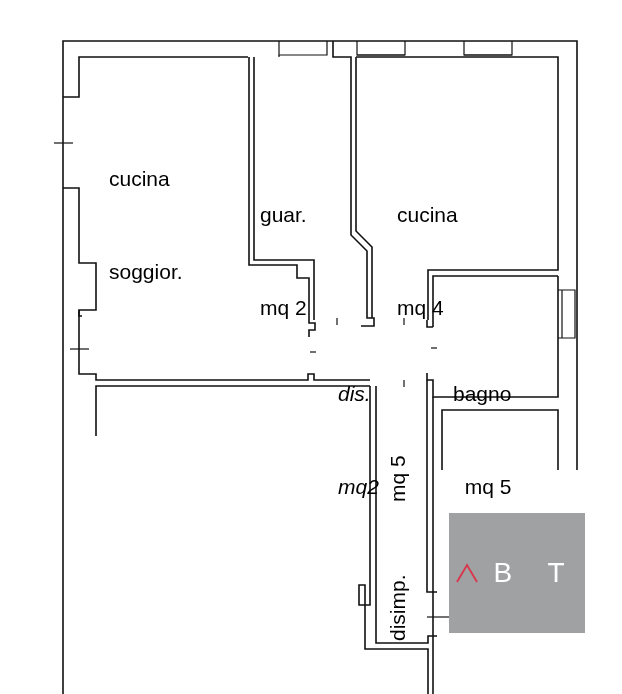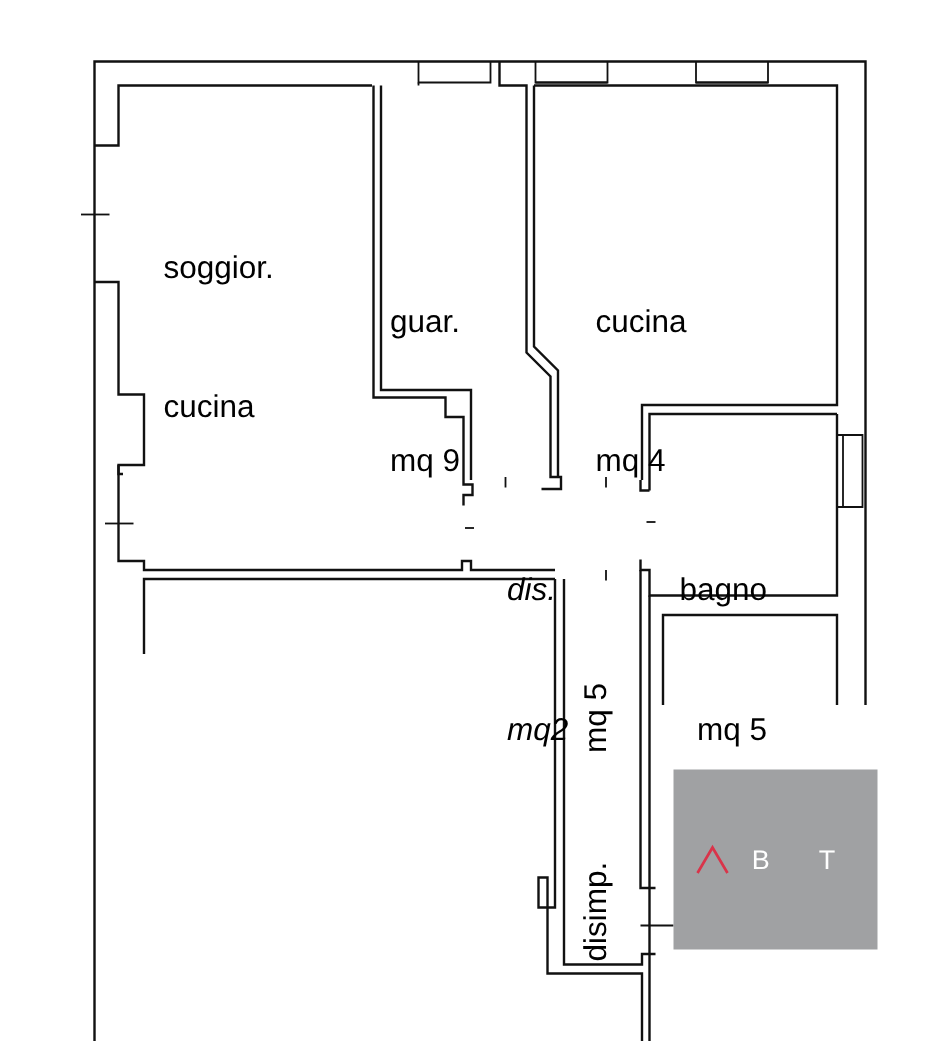--- a/index.html
+++ b/index.html
@@ -3,21 +3,21 @@
   <meta charset="utf-8">
   <style>
     html, body { margin: 0; padding: 0; background: #ffffff; }
     body { width: 622px; height: 694px; position: relative; overflow: hidden; font-family: "Liberation Sans", sans-serif; }
     #plan { position: absolute; left: 0; top: 0; }
     .wall { fill: none; stroke: #111; stroke-width: 1.6; }
     .thin { fill: none; stroke: #111; stroke-width: 1.2; }
     .label { position: absolute; font-family: "Liberation Sans", sans-serif; font-size: 21px; color: #000; line-height: 31px; white-space: pre; }
     .vlabel { position: absolute; font-family: "Liberation Sans", sans-serif; font-size: 21px; color: #000; transform: rotate(-90deg); transform-origin: left top; white-space: nowrap; }
     .logo { position: absolute; left: 449px; top: 513px; width: 136px; height: 120px; background: #a0a1a3; display: flex; align-items: center; justify-content: center; }
-    .logo-letters { font-family: "Liberation Sans", sans-serif; font-size: 18px; color: #ffffff; letter-spacing: 14px; font-weight: 300; display: flex; align-items: center; }
+    .logo-letters { font-family: "Liberation Sans", sans-serif; font-size: 28px; color: #ffffff; letter-spacing: 14px; font-weight: 300; display: flex; align-items: center; }
     .logo-caret { width: 24px; height: 20px; margin-right: 14px; }
   </style>
 </head>
 <body>
 
 <svg id="plan" width="622" height="694" viewBox="0 0 622 694" xmlns="http://www.w3.org/2000/svg">
 
   <g>
     <polyline class="wall" points="63,694 63,41 577,41 577,470"></polyline>
     <polyline class="wall" points="63,97 79,97 79,57 248,57"></polyline>
@@ -68,27 +68,27 @@
     <polyline class="wall" points="370,386 370,605 359,605 359,585 365,585 365,649 428,649 428,694"></polyline>
     <polyline class="wall" points="376,386 376,643 428,643 428,636 437,636"></polyline>
     <polyline class="wall" points="427,380 427,592 437,592"></polyline>
     <polyline class="wall" points="433,397 433,694"></polyline>
     <polyline class="wall" points="442,470 442,410 558,410 558,470"></polyline>
     <line class="thin" x1="427" y1="617" x2="449" y2="617"></line>
   </g>
 </svg>
 
 <div class="label" style="left:109px; top:101px;">
+  <div>cucina</div>
   <div>soggior.</div>
-  <div>cucina</div>
 </div>
 
 <div class="label" style="left:260px; top:137px;text-align:center;">
   <div>guar.</div>
-  <div>mq 9</div>
+  <div>mq 2</div>
 </div>
 
 <div class="label" style="left:397px; top:137px;">
   <div>cucina</div>
   <div>mq 4</div>
 </div>
 
 <div class="label" style="left:338px; top:316px;font-style:italic;">
   <div>dis.</div>
   <div>mq2</div>

